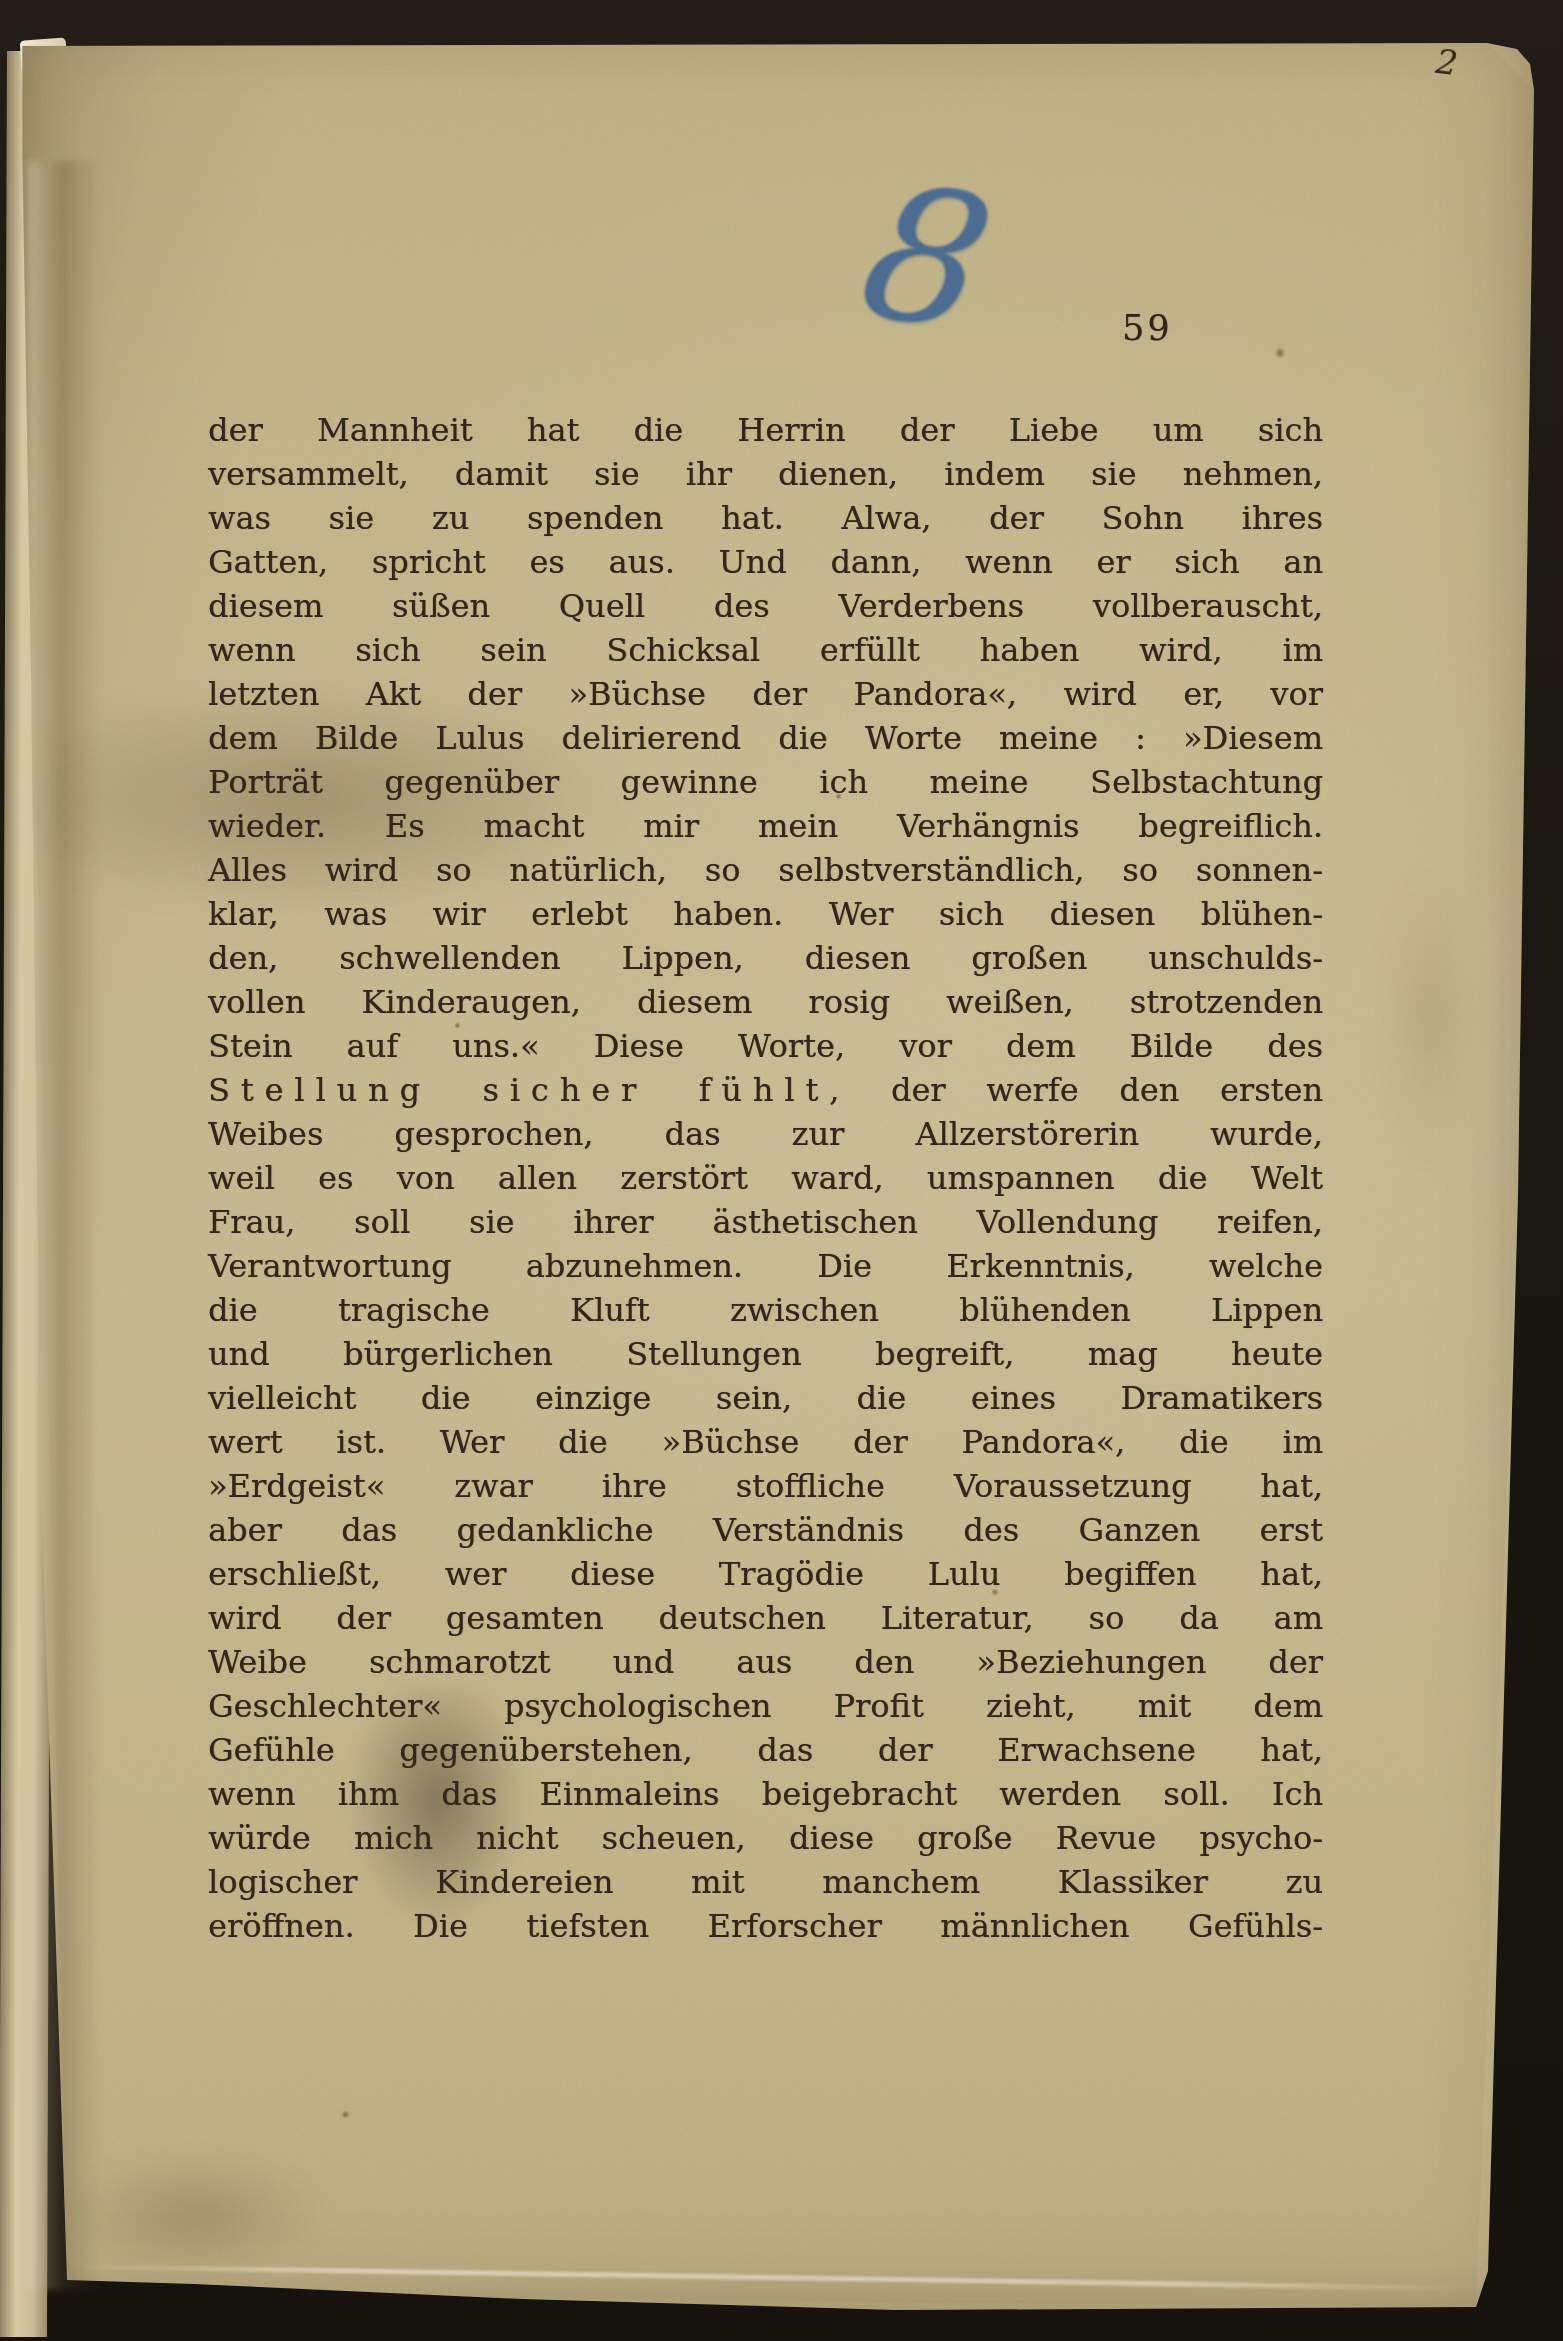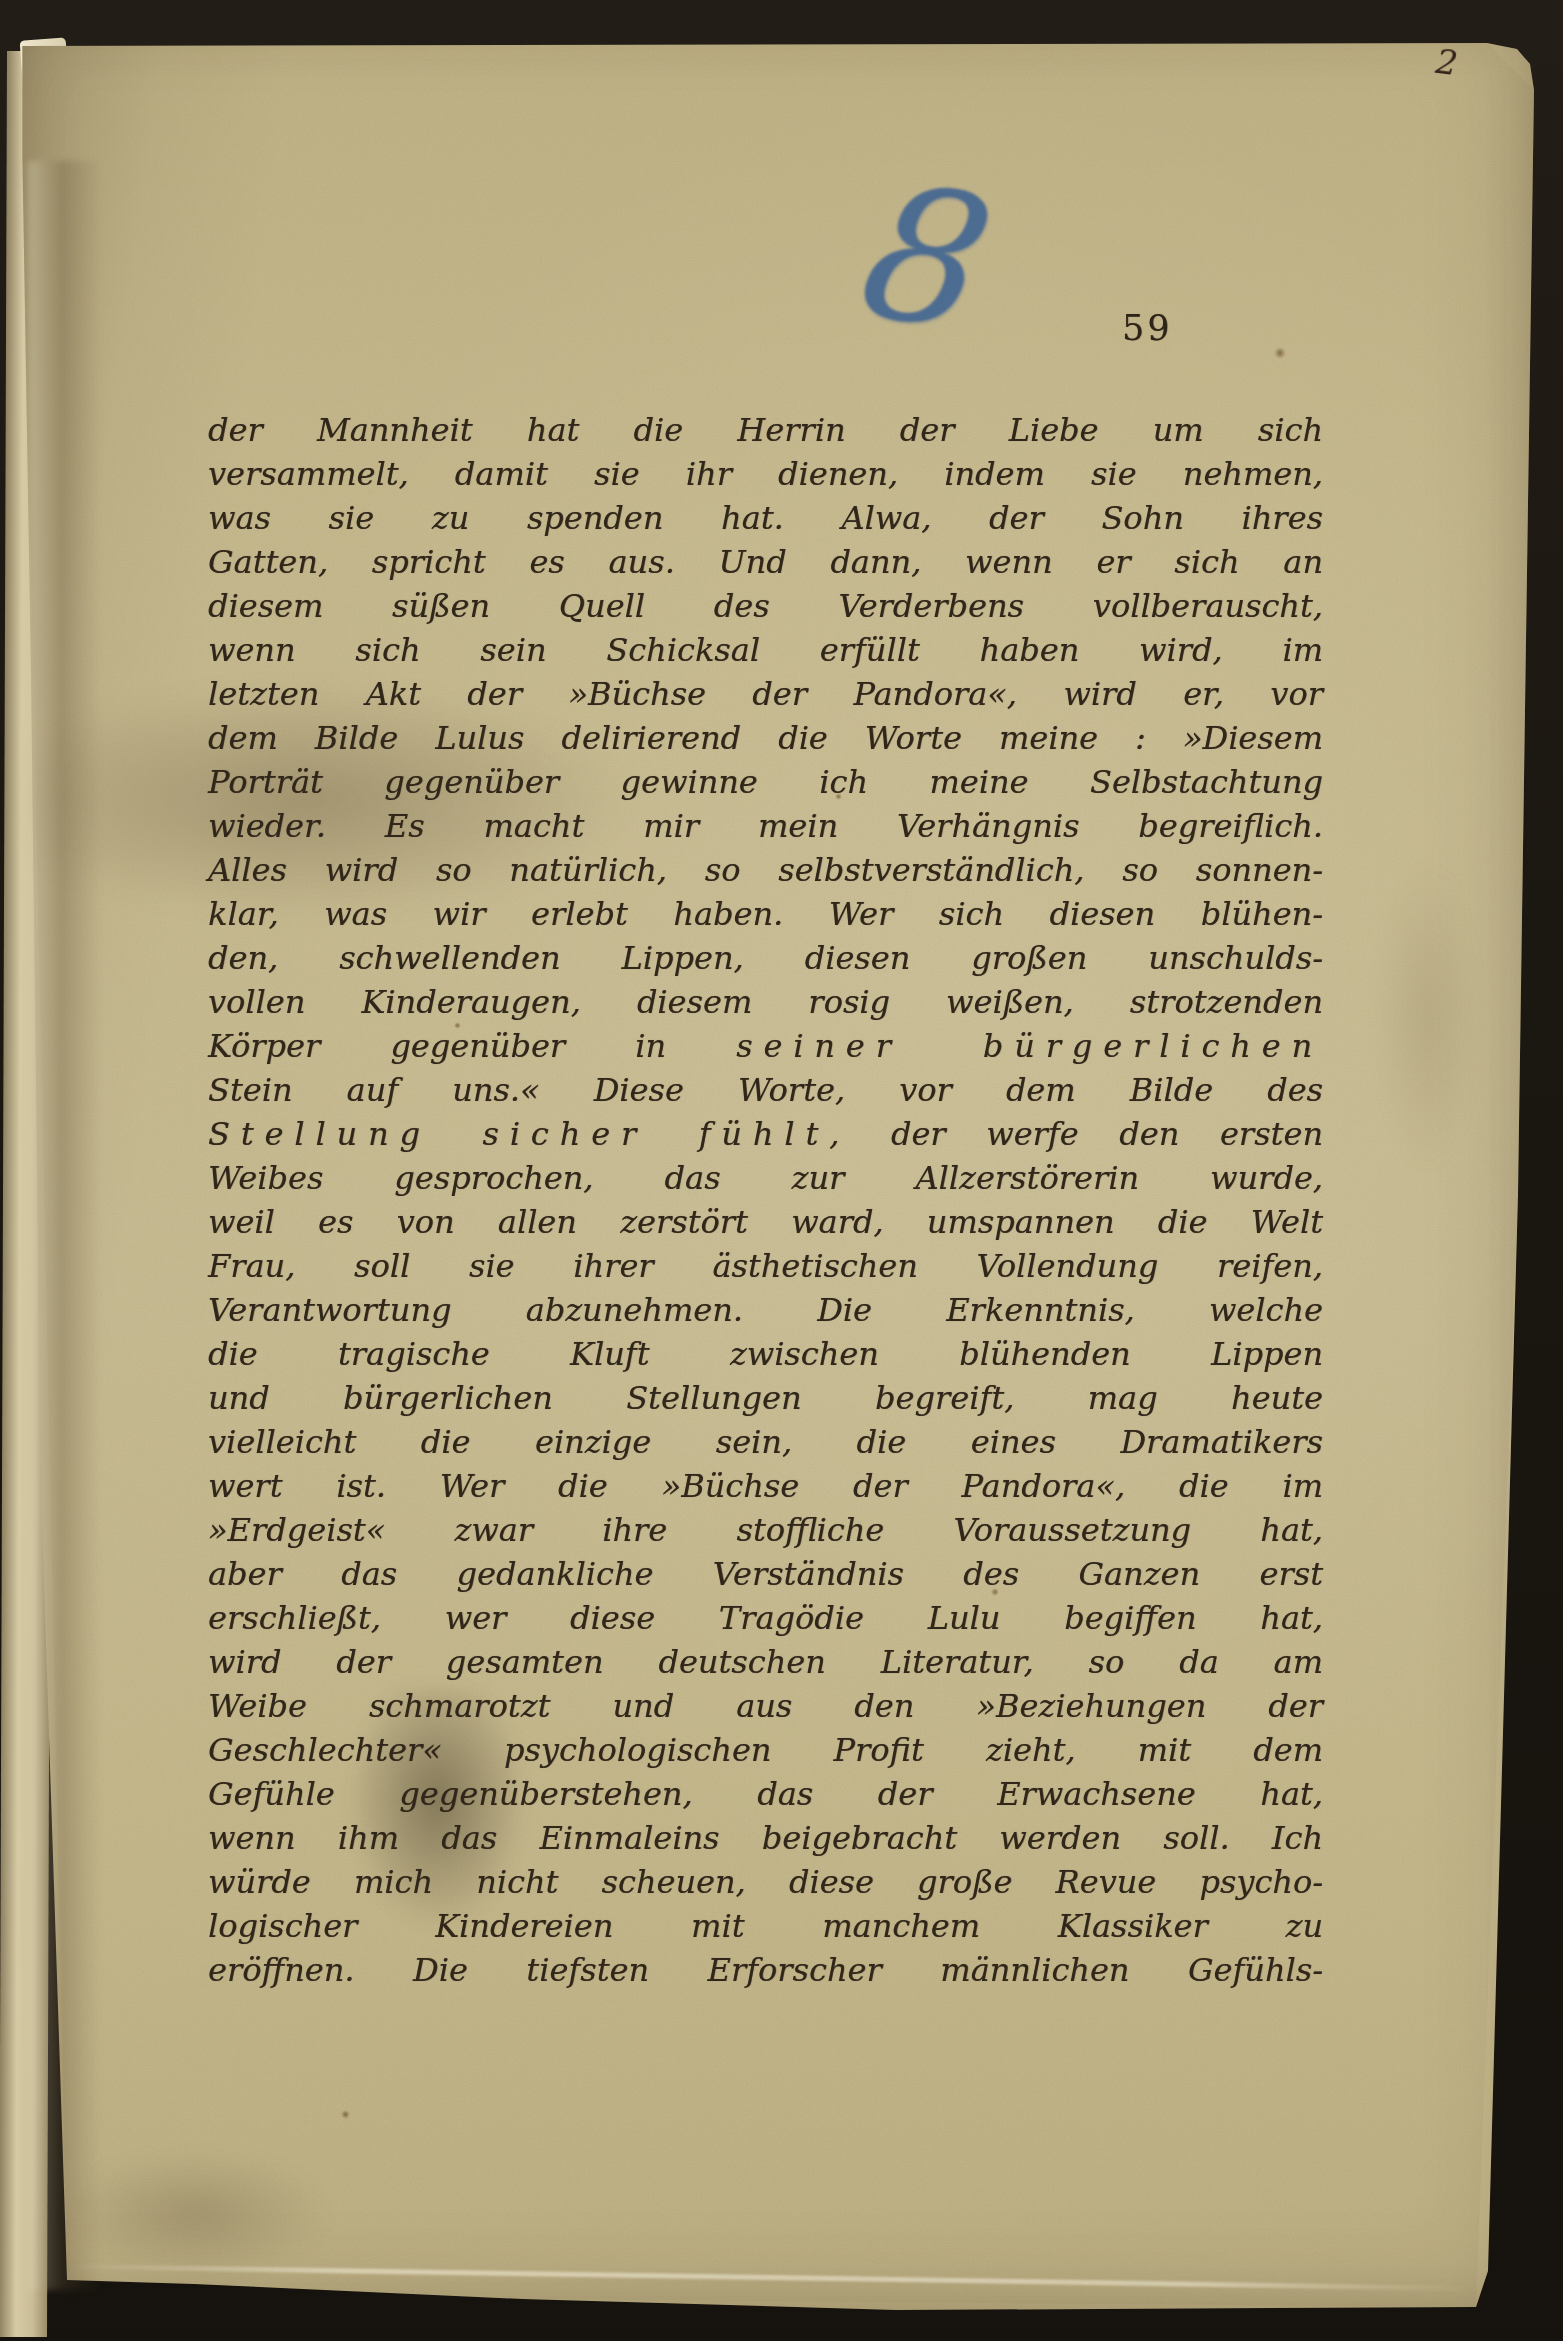--- a/index.html
+++ b/index.html
@@ -57,21 +57,20 @@
   .dot2{left:341px;top:2110px;width:9px;height:9px;}
   .dot3{left:835px;top:793px;width:6.7px;height:6.7px;}
   .dot4{left:991px;top:1588px;width:7.5px;height:7.5px;}
   .dot5{left:454px;top:1022px;width:6.7px;height:6.7px;}
 
   
   .text-block{
     position:absolute;left:208px;top:408px;width:1115px;
     font-size:32px;line-height:44px;color:#30261a;
     text-shadow:0.4px 0.4px 0.7px rgba(48,38,22,0.55);
-    font-style:italic;
   }
   .line{text-align:justify;text-align-last:justify;height:44px;overflow:visible;}
   .spaced{letter-spacing:0.34em;}
 
   
   .page-number{
     position:absolute;left:1122px;top:308px;
     font-size:35px;letter-spacing:3px;color:#2e2518;
     text-shadow:0.4px 0.4px 0.7px rgba(48,38,22,0.5);
     text-align:right;
@@ -146,21 +145,20 @@
     <div class="line"><span>diesem süßen Quell des Verderbens vollberauscht,</span></div>
     <div class="line"><span>wenn sich sein Schicksal erfüllt haben wird, im</span></div>
     <div class="line"><span>letzten Akt der »Büchse der Pandora«, wird er, vor</span></div>
     <div class="line"><span>dem Bilde Lulus delirierend die Worte meine : »Diesem</span></div>
     <div class="line"><span>Porträt gegenüber gewinne ich meine Selbstachtung</span></div>
     <div class="line"><span>wieder. Es macht mir mein Verhängnis begreiflich.</span></div>
     <div class="line"><span>Alles wird so natürlich, so selbstverständlich, so sonnen-</span></div>
     <div class="line"><span>klar, was wir erlebt haben. Wer sich diesen blühen-</span></div>
     <div class="line"><span>den, schwellenden Lippen, diesen großen unschulds-</span></div>
     <div class="line"><span>vollen Kinderaugen, diesem rosig weißen, strotzenden</span></div>
-    <div class="line"><span>Körper gegenüber in </span><span class="spaced">seiner bürgerlichen</span></div>
     <div class="line"><span>Stein auf uns.« Diese Worte, vor dem Bilde des</span></div>
     <div class="line"><span class="spaced">Stellung sicher fühlt,</span><span> der werfe den ersten</span></div>
     <div class="line"><span>Weibes gesprochen, das zur Allzerstörerin wurde,</span></div>
     <div class="line"><span>weil es von allen zerstört ward, umspannen die Welt</span></div>
     <div class="line"><span>Frau, soll sie ihrer ästhetischen Vollendung reifen,</span></div>
     <div class="line"><span>Verantwortung abzunehmen. Die Erkenntnis, welche</span></div>
     <div class="line"><span>die tragische Kluft zwischen blühenden Lippen</span></div>
     <div class="line"><span>und bürgerlichen Stellungen begreift, mag heute</span></div>
     <div class="line"><span>vielleicht die einzige sein, die eines Dramatikers</span></div>
     <div class="line"><span>wert ist. Wer die »Büchse der Pandora«, die im</span></div>

